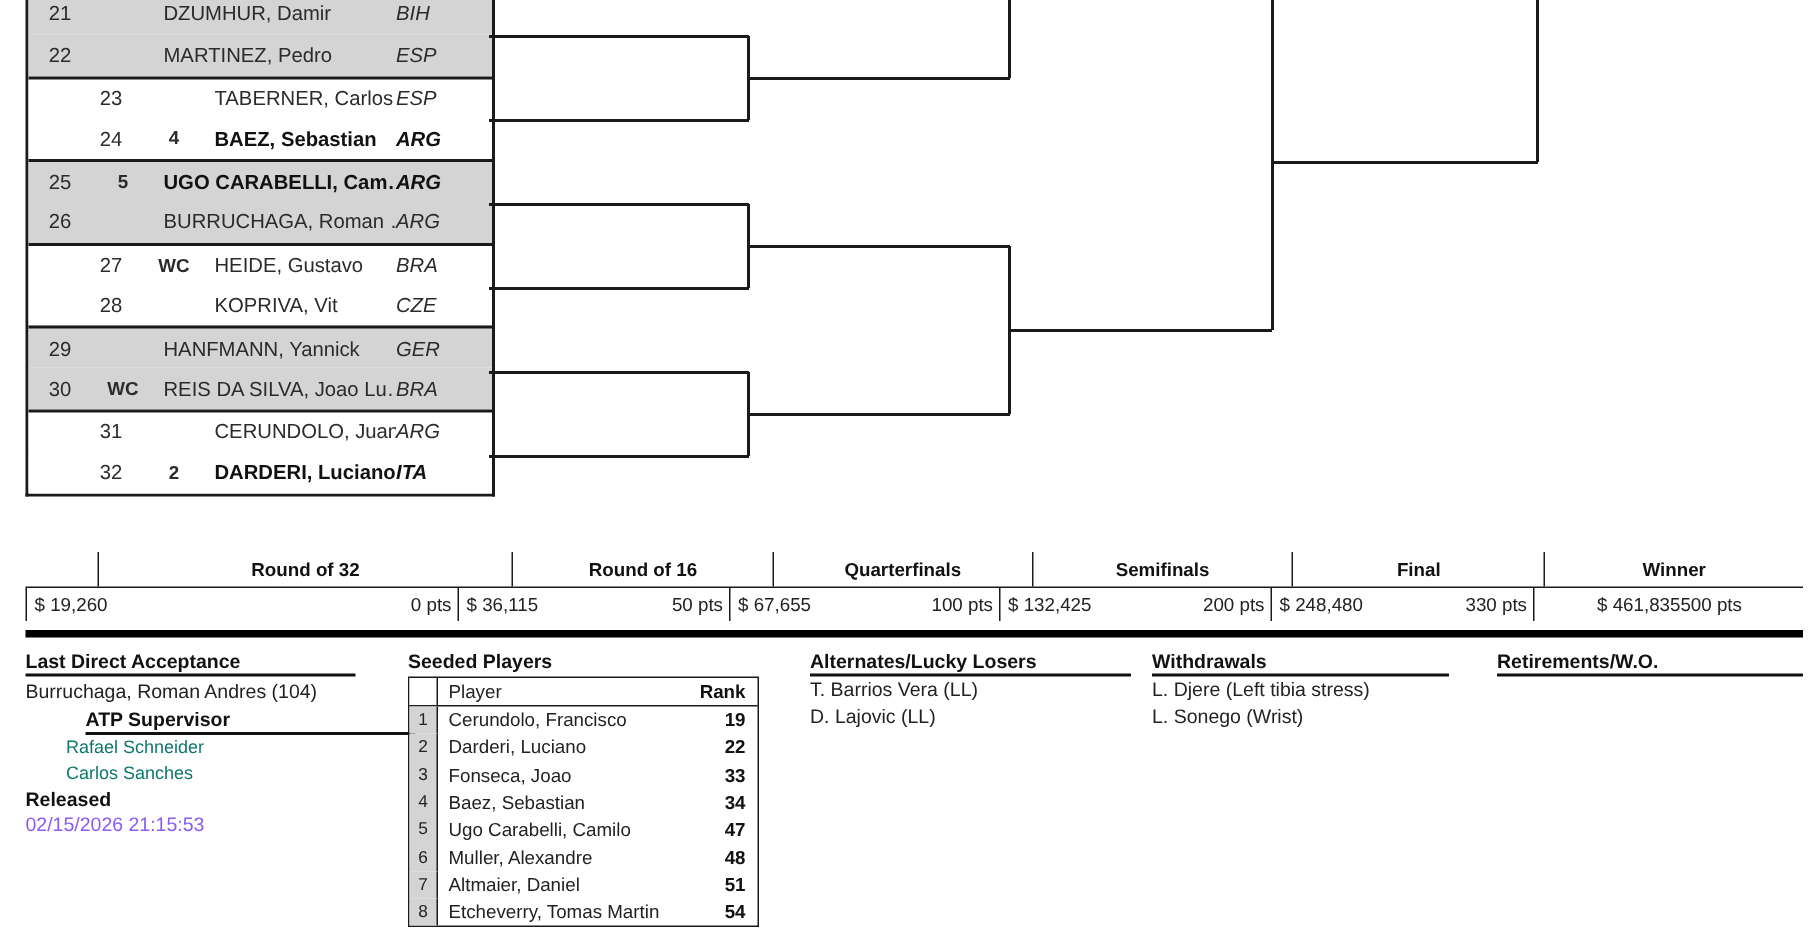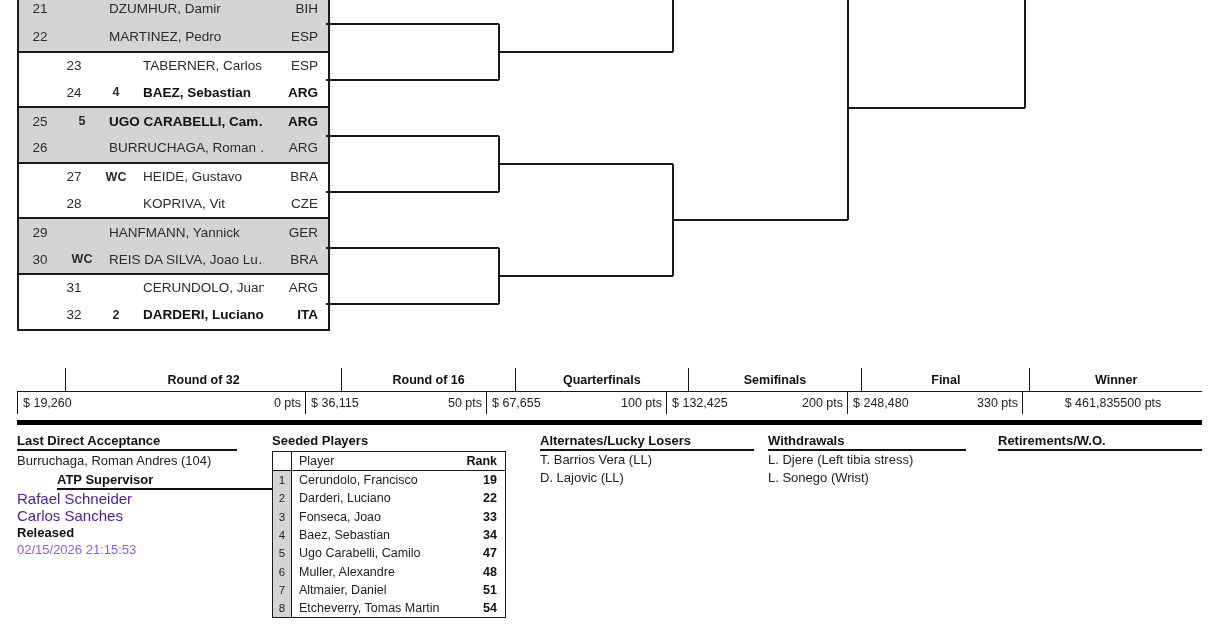--- a/index.html
+++ b/index.html
@@ -22,21 +22,21 @@
   .draw-row{
     height:27.8px;display:flex;align-items:center;
     font-size:13.5px;color:#2b2b2b;box-sizing:border-box;
   }
   .pair-shade{background:#d4d4d4;}
   .pair-white{background:#ffffff;padding-left:34px;}
   .pair-top{border-top:2px solid #1a1a1a;}
   .c-num{width:42px;text-align:center;flex:none;}
   .c-st{width:42px;text-align:center;flex:none;font-weight:bold;font-size:12.5px;}
   .c-name{flex:1 1 auto;padding-left:6px;white-space:nowrap;overflow:hidden;text-overflow:clip;}
-  .c-ctry{width:54px;text-align:right;padding-right:10px;flex:none;}
+  .c-ctry{width:54px;padding-right:10px;flex:none;font-style:italic;}
   .bold{font-weight:bold;color:#111;}
 
   
   #bracket{position:absolute;left:0;top:0;width:1213px;height:345px;pointer-events:none;}
 
   
   #prize{
     position:absolute;left:17px;top:368px;width:1185px;height:48px;
   }
   .prize-head{
@@ -74,21 +74,21 @@
   .sec-title{
     font-size:13px;font-weight:bold;color:#111;
     border-bottom:2.5px solid #111;padding-bottom:1px;
   }
 
   #lda{position:absolute;left:17px;top:433px;width:220px;}
   #lda .sec-title{width:220px;}
   #lda .lda-val{font-size:13px;color:#222;line-height:17px;margin-top:1px;}
   #atpsup{position:absolute;left:17px;top:472px;width:220px;}
   #atpsup .sec-title{width:220px;margin-left:40px;}
-  #atpsup .sup-name{font-size:15px;color:#4c1d95;line-height:17px;}
+  #atpsup .sup-name{font-size:12px;color:#0f766e;line-height:17px;margin-left:27px;}
   #released{position:absolute;left:17px;top:525px;width:220px;}
   #released .rel-title{font-size:13px;font-weight:bold;color:#111;line-height:16px;}
   #released .rel-date{font-size:13px;color:#8b5cf6;line-height:17px;}
 
   
   #seeded{position:absolute;left:272px;top:433px;width:236px;}
   #seeded .sec-title{width:228px;border-bottom:none;margin-bottom:2px;}
   #seed-table{border:1.5px solid #1a1a1a;width:234px;box-sizing:border-box;}
   .seed-hrow{
     display:flex;height:18px;align-items:center;

